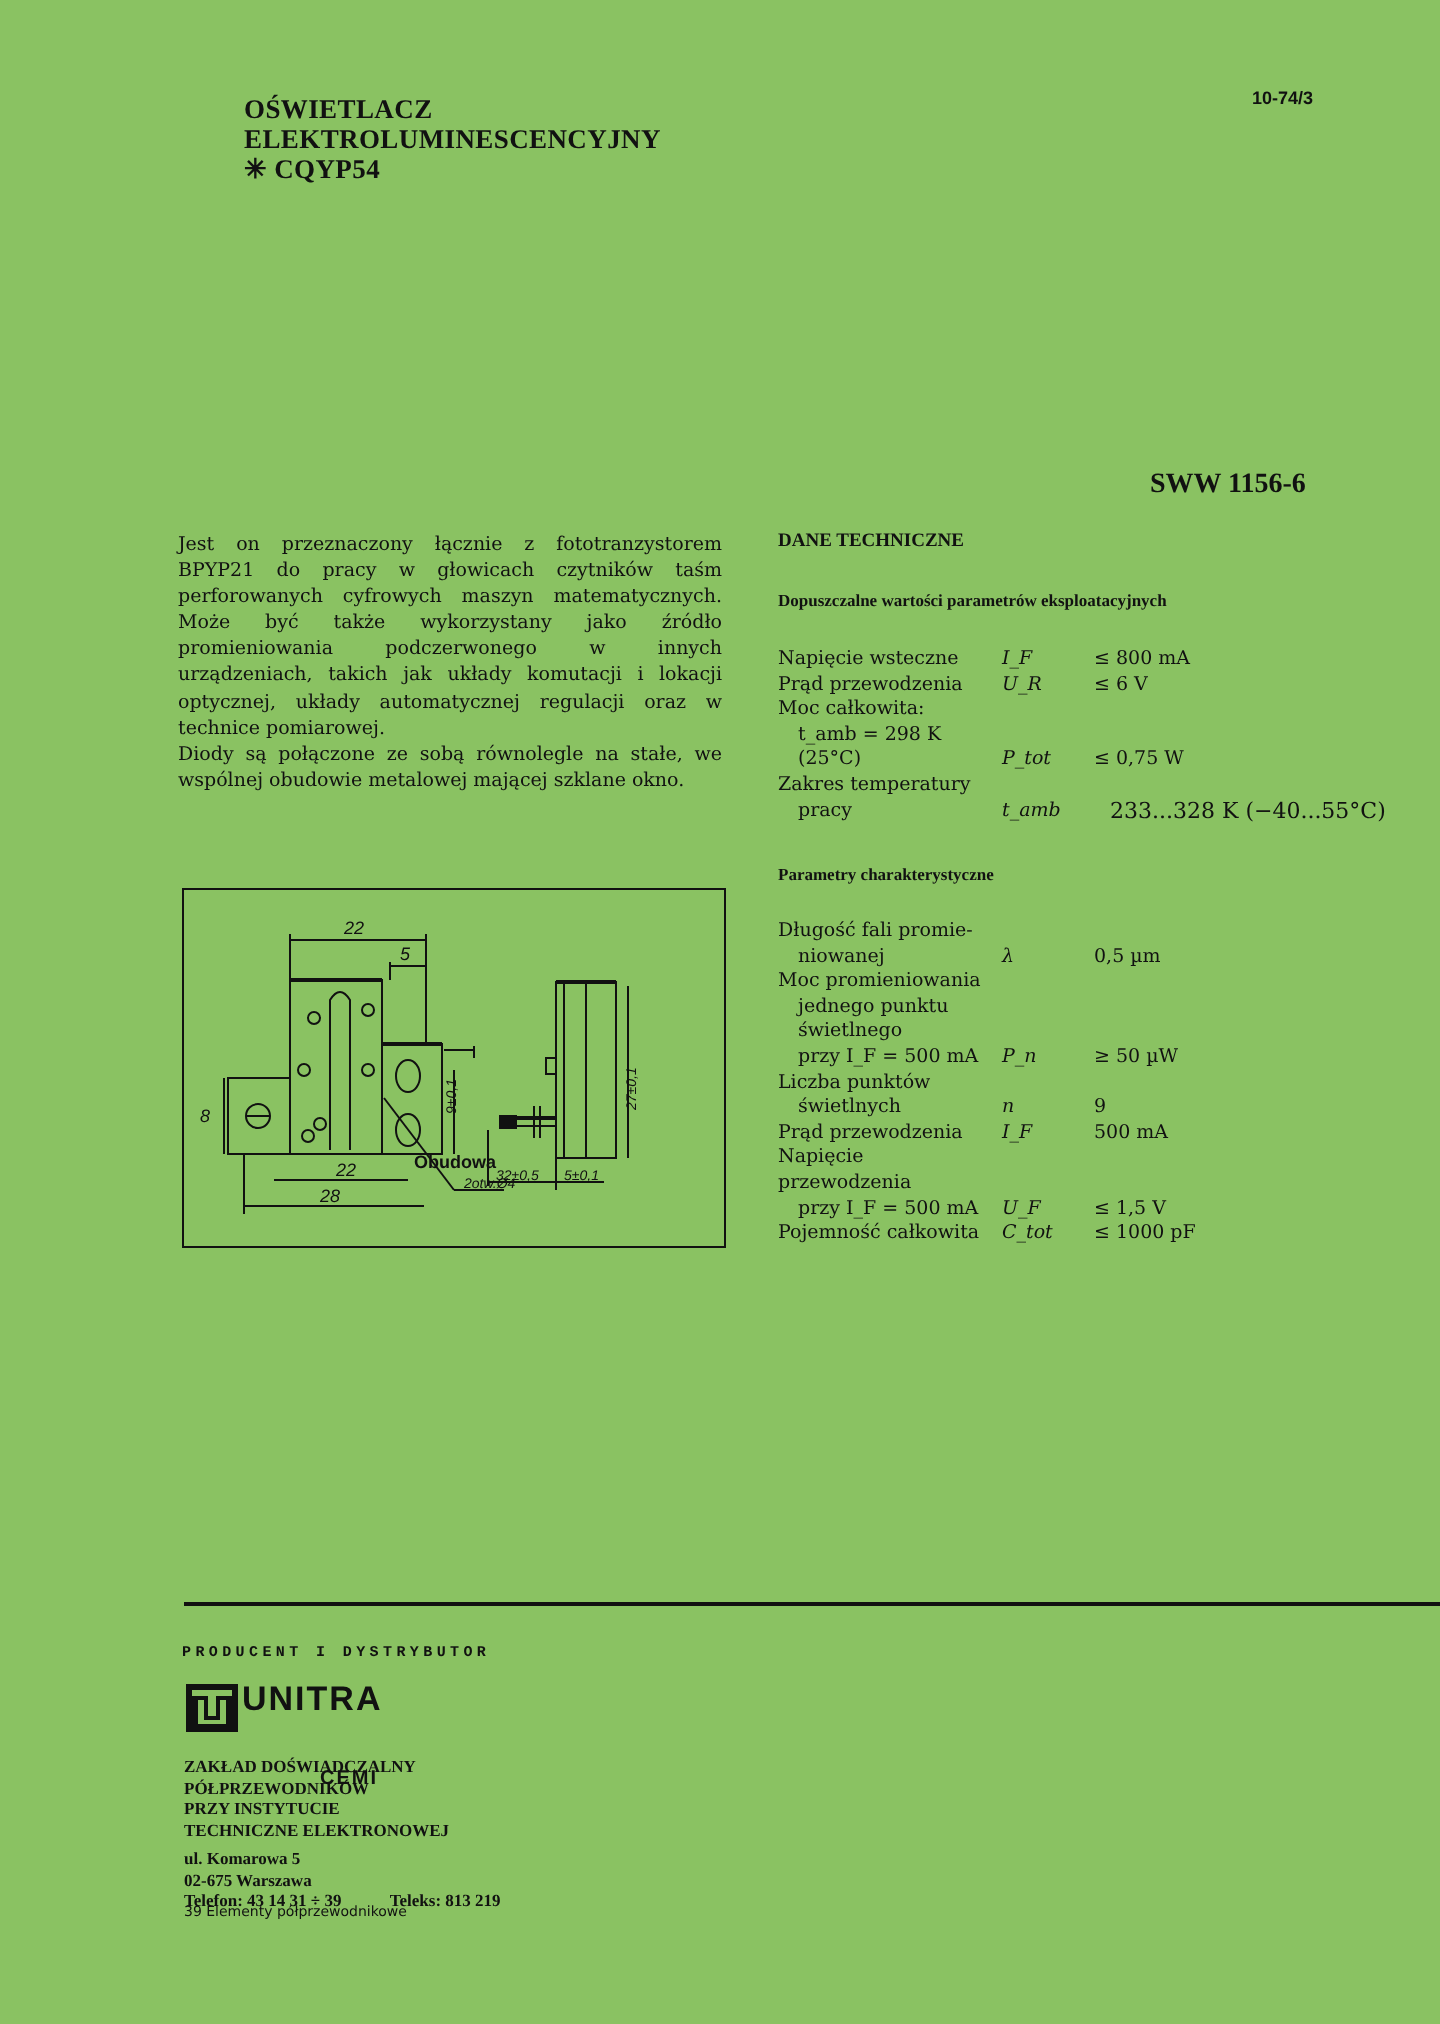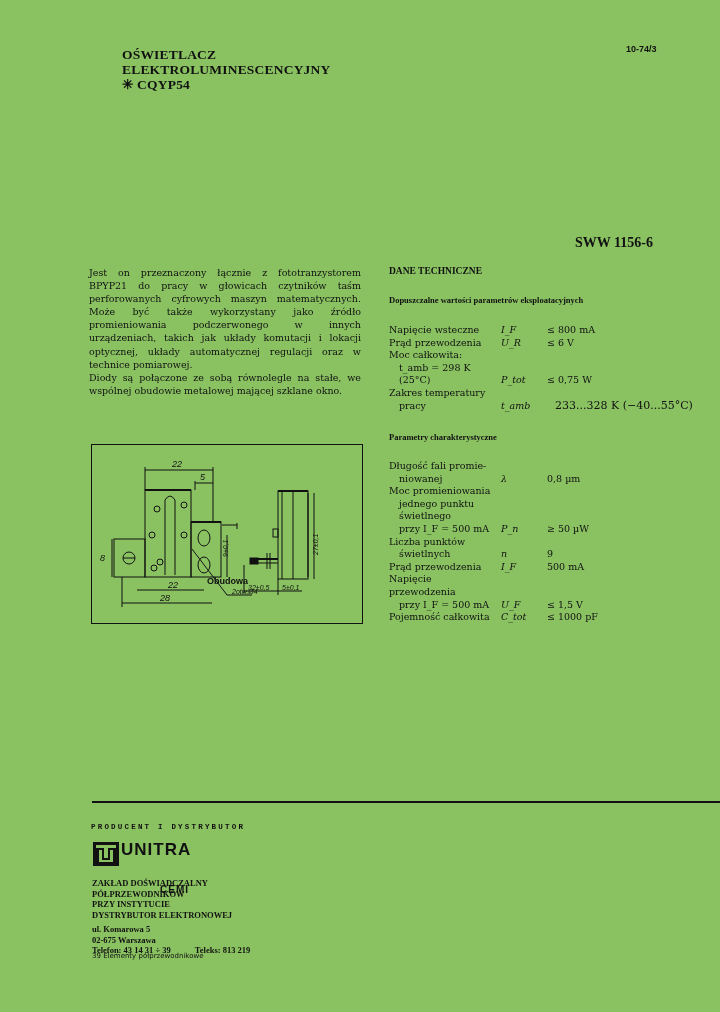--- a/index.html
+++ b/index.html
@@ -160,21 +160,21 @@
 <table class="abs param-table" style="left:389px; top:460px;">
   <tbody>
       <tr>
     <td class="name">Długość fali promie-</td>
     <td class="sym"></td>
     <td class="val"></td>
   </tr>
   <tr>
     <td class="name"><span class="indent">niowanej</span></td>
     <td class="sym">λ</td>
-    <td class="val">0,8 µm</td>
+    <td class="val">0,5 µm</td>
   </tr>
   <tr>
     <td class="name">Moc promieniowania</td>
     <td class="sym"></td>
     <td class="val"></td>
   </tr>
   <tr>
     <td class="name"><span class="indent">jednego punktu</span></td>
     <td class="sym"></td>
     <td class="val"></td>
@@ -314,21 +314,21 @@
     <rect x="11" y="6" width="4" height="10" fill="#8AC262"></rect>
   </svg>
 </div>
 <div class="abs logo-text">UNITRA</div>
 <div class="abs logo-sub">CEMI</div>
 
 <div class="abs org">
   <div>ZAKŁAD DOŚWIADCZALNY</div>
   <div>PÓŁPRZEWODNIKÓW</div>
   <div>PRZY INSTYTUCIE</div>
-  <div>DYSTRYBUTOR ELEKTRONOWEJ</div>
+  <div>TECHNICZNE ELEKTRONOWEJ</div>
 </div>
 
 <div class="abs addr">
   <div>ul. Komarowa 5</div>
   <div>02-675 Warszawa</div>
   <div>
     <span>Telefon: 43 14 31 ÷ 39</span>
     <span class="tel2">Teleks: 813 219</span>
   </div>
 </div>

